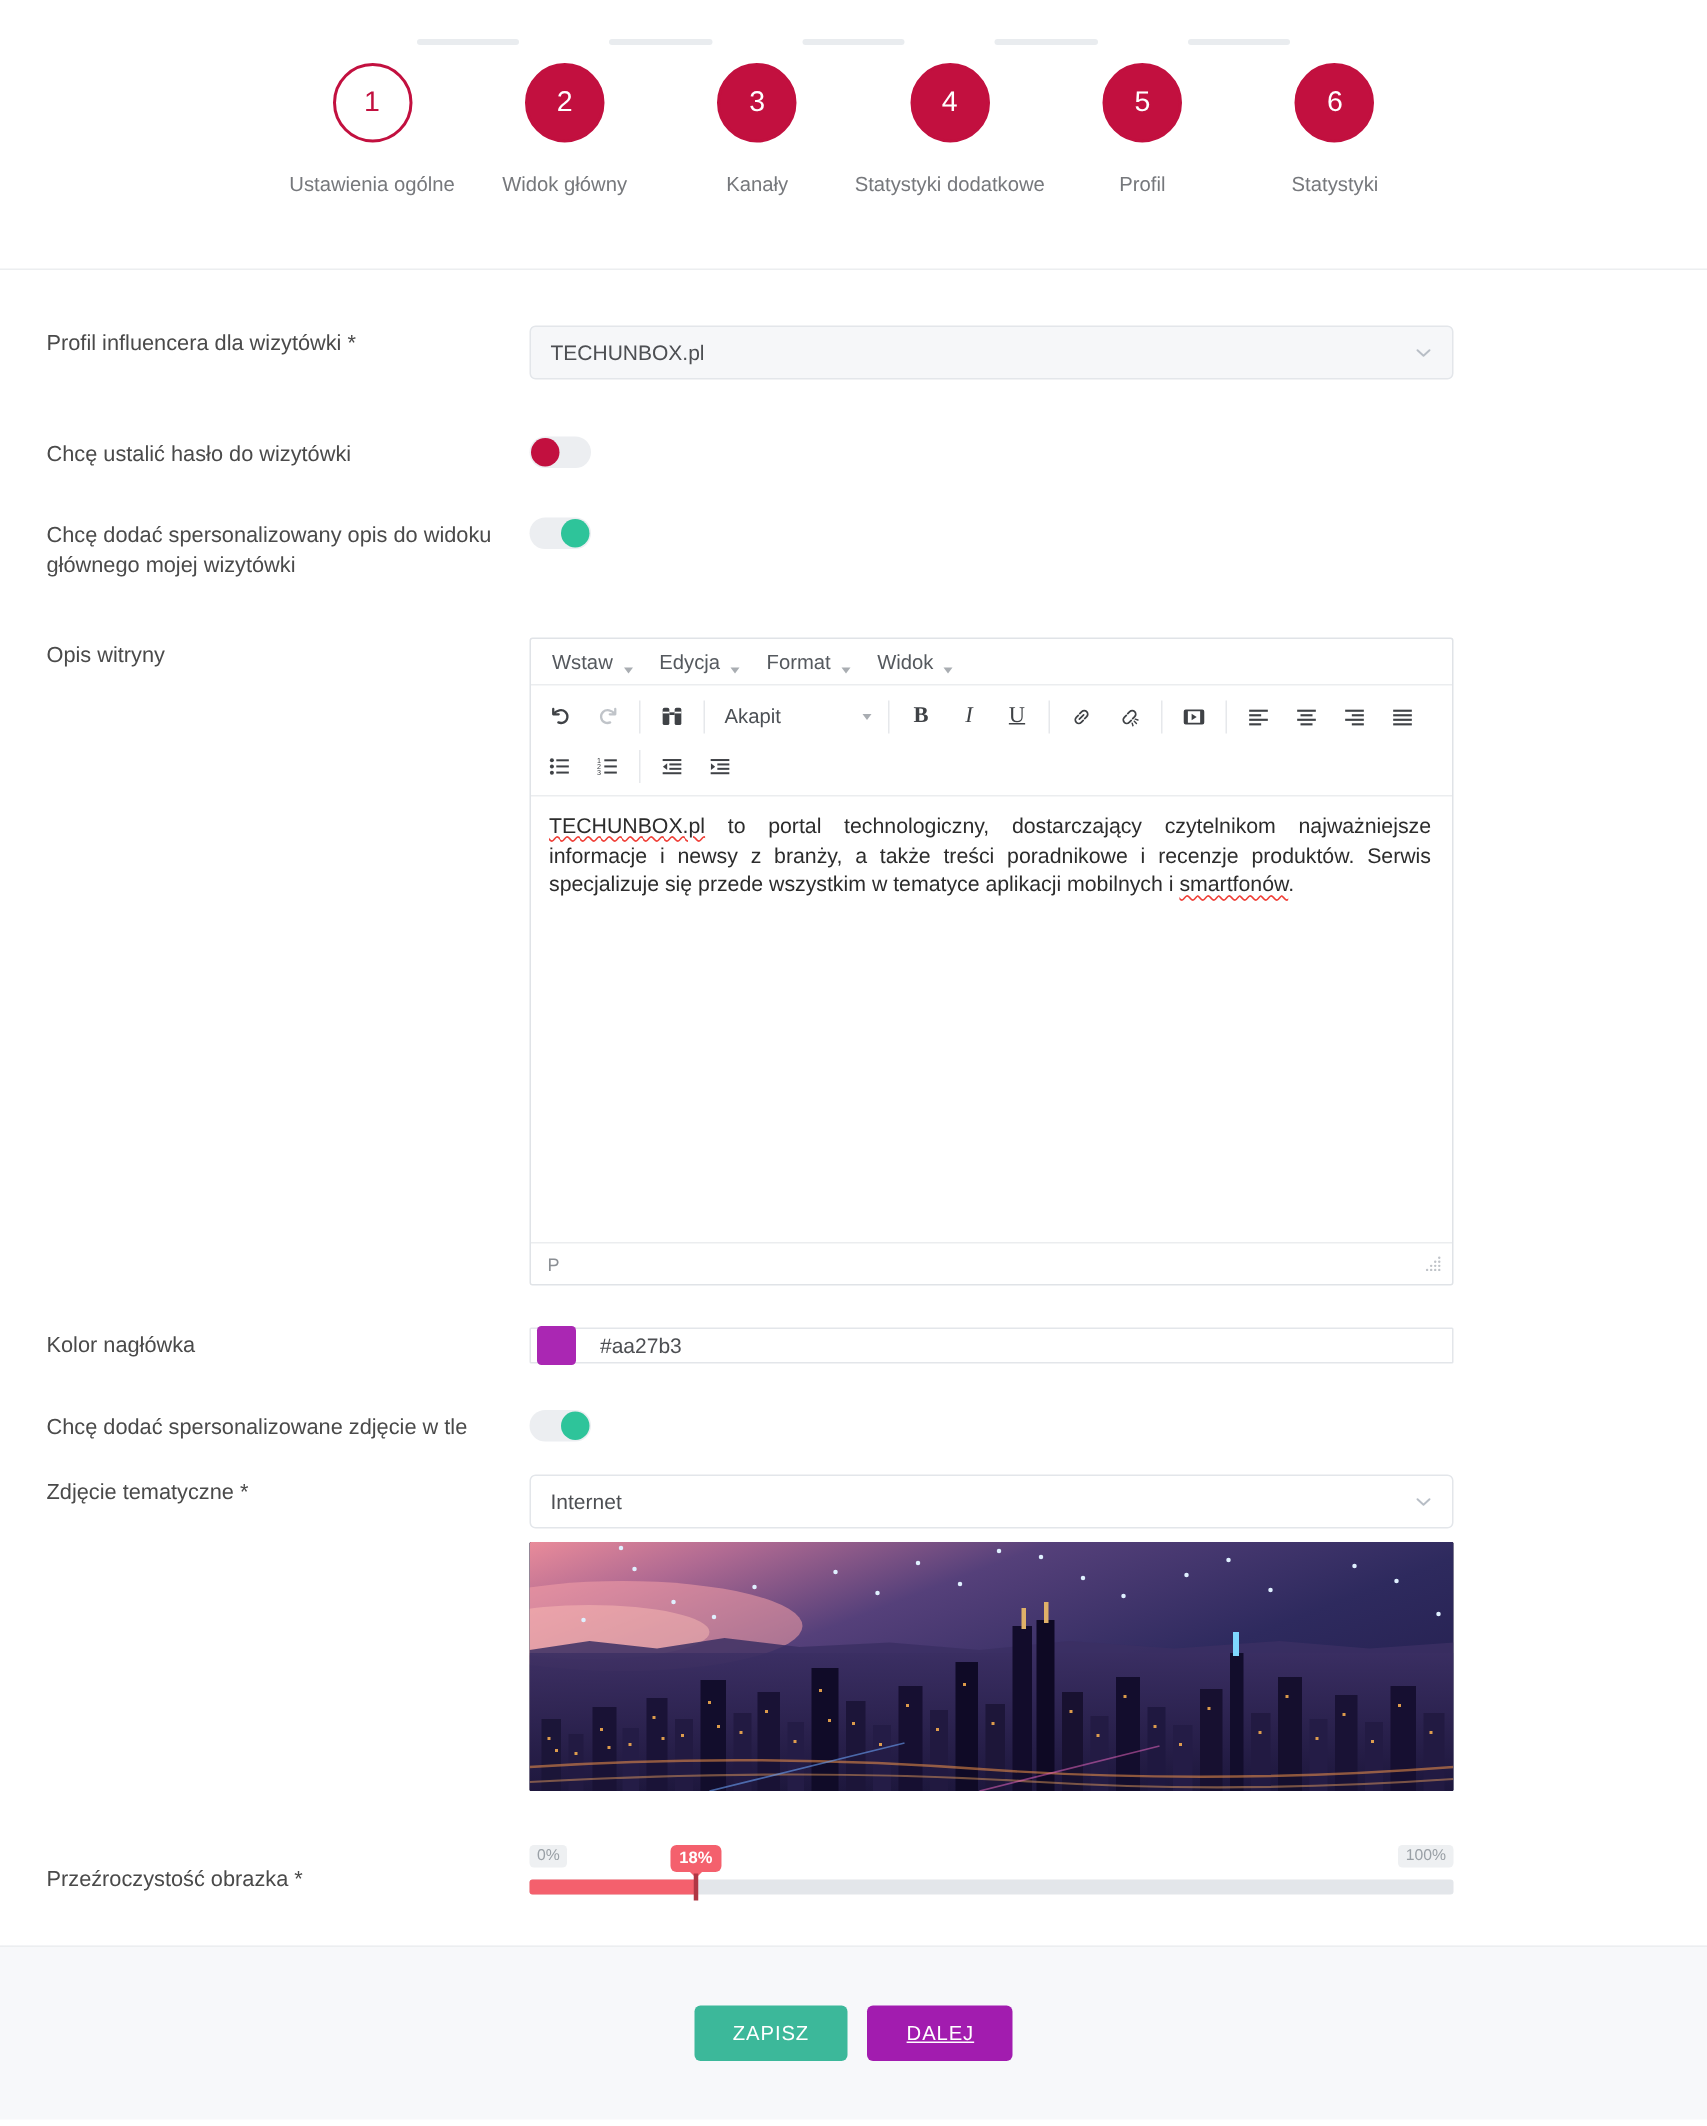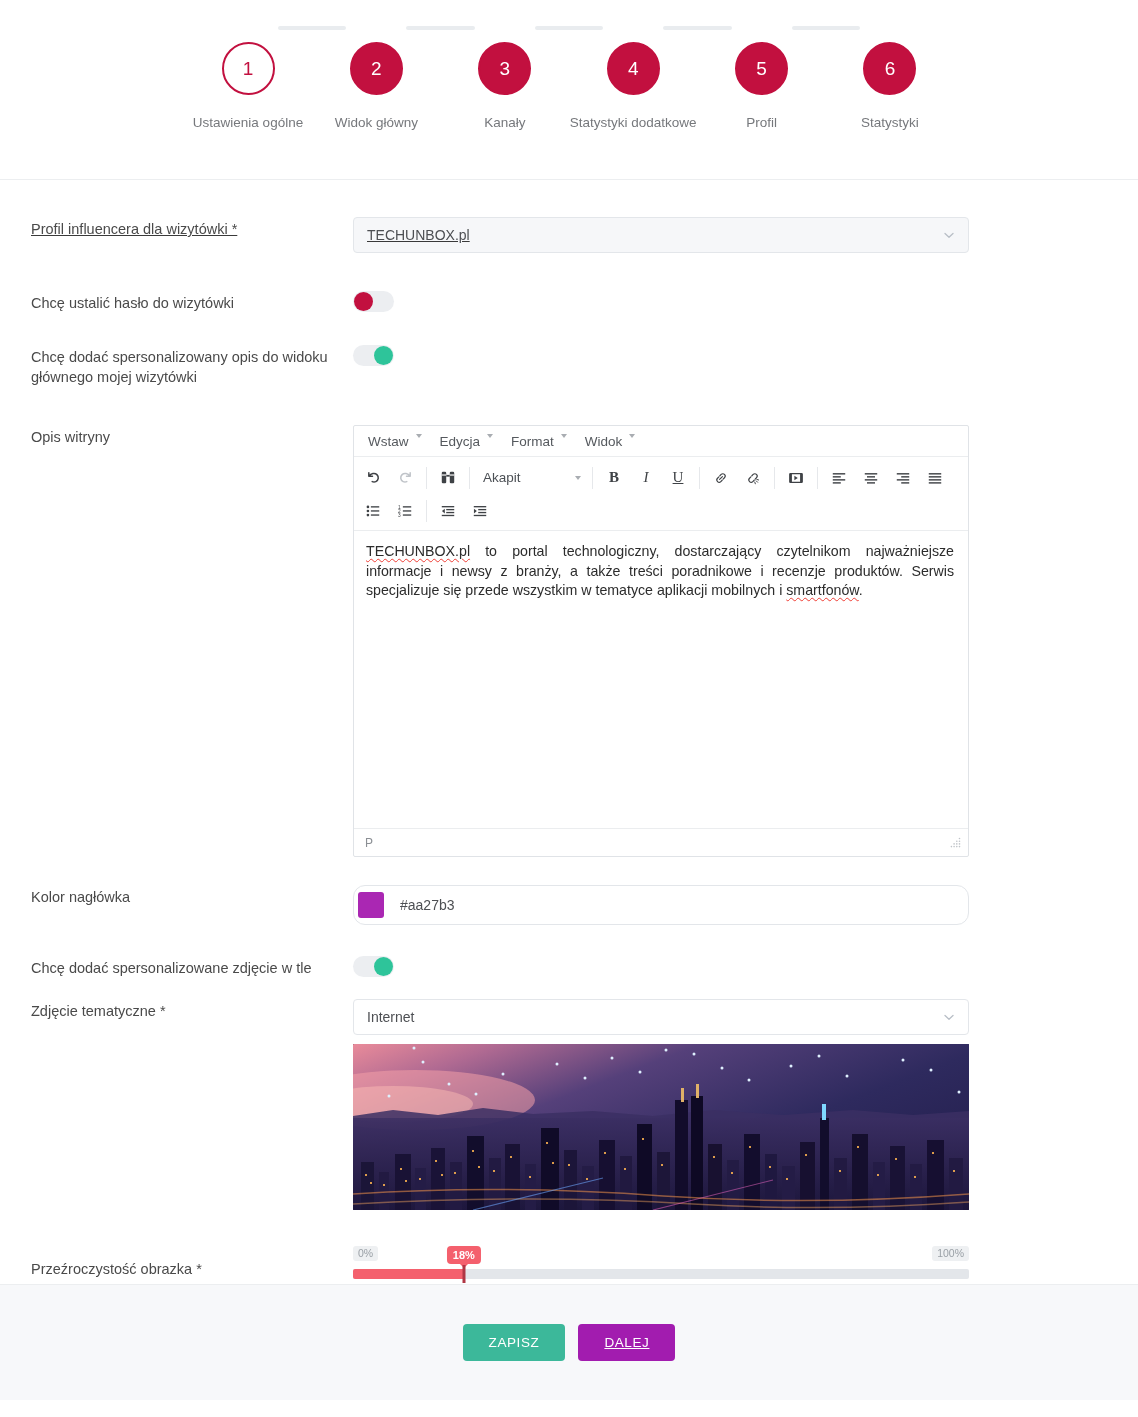--- a/index.html
+++ b/index.html
@@ -156,21 +156,21 @@
     align-items: center;
     height: 31px;
     border-bottom: 1px solid #ebedef;
     padding-left: 5px;
   }
   .ed-menu {
     font-size: 13.5px;
     color: #55595e;
     padding: 3px 9px 3px 9px;
     display: flex;
-    align-items: flex-start;
+    align-items: flex-end;
     gap: 7px;
     cursor: pointer;
     border-radius: 3px;
   }
   .caret-dn {
     width: 0; height: 0;
     border-left: 3.5px solid transparent;
     border-right: 3.5px solid transparent;
     border-top: 4px solid #a9adb2;
     display: inline-block;
@@ -236,23 +236,23 @@
   }
   .ed-status .path { flex: 1 1 auto; }
   .grip {
     width: 11px; height: 11px;
     position: relative;
     cursor: nwse-resize;
   }
 
   
   .color-field {
-    height: 40px;
+    height: 24px;
     border: 1px solid #e3e6ea;
-    border-radius: 12px;
+    border-radius: 1px;
     background: #ffffff;
     display: flex;
     align-items: center;
     padding: 0 0 0 4px;
     cursor: pointer;
   }
   .color-swatch {
     width: 26px; height: 26px;
     border-radius: 3px;
     flex: 0 0 26px;
@@ -335,21 +335,21 @@
     top: -4px;
     width: 3px; height: 18px;
     background: #b03644;
     transform: translateX(-1.5px);
     cursor: ew-resize;
   }
 
   
   .footer {
     position: absolute;
-    left: 0; right: 0; bottom: 17px;
+    left: 0; right: 0; bottom: 4px;
     height: 116px;
     background: #f7f8fa;
     border-top: 1px solid #eceef0;
     display: flex;
     align-items: center;
     justify-content: center;
     gap: 13px;
   }
   .btn {
     background: #3cb89a;
@@ -396,21 +396,21 @@
       <div class="connector" style="left: 278px; width: 68.4px; background: rgb(233, 236, 239);"></div>
       <div class="connector" style="left: 406.4px; width: 68.4px; background: rgb(233, 236, 239);"></div>
       <div class="connector" style="left: 534.8px; width: 68.4px; background: rgb(233, 236, 239);"></div>
       <div class="connector" style="left: 663.2px; width: 68.4px; background: rgb(233, 236, 239);"></div>
       <div class="connector" style="left: 791.6px; width: 68.4px; background: rgb(233, 236, 239);"></div>
     </div>
 </div>
 
 <div class="form-area">
 
-  <div class="row" style="margin-top:37px;text-decoration:underline;">
+  <div class="row" style="margin-top:37px;">
     <div class="row-label">Profil influencera dla wizytówki *</div>
     <div class="row-field">
       <div class="select-box readonly">
         <span class="select-value">TECHUNBOX.pl</span>
         <span class="chev">
           <svg width="14" height="14" viewBox="0 0 14 14">
               <path d="M3 5.5 L7 9.2 L11 5.5" fill="none" stroke="#b8bec6" stroke-width="1.3" stroke-linecap="round" stroke-linejoin="round"></path>
             </svg>
         </span>
       </div>

